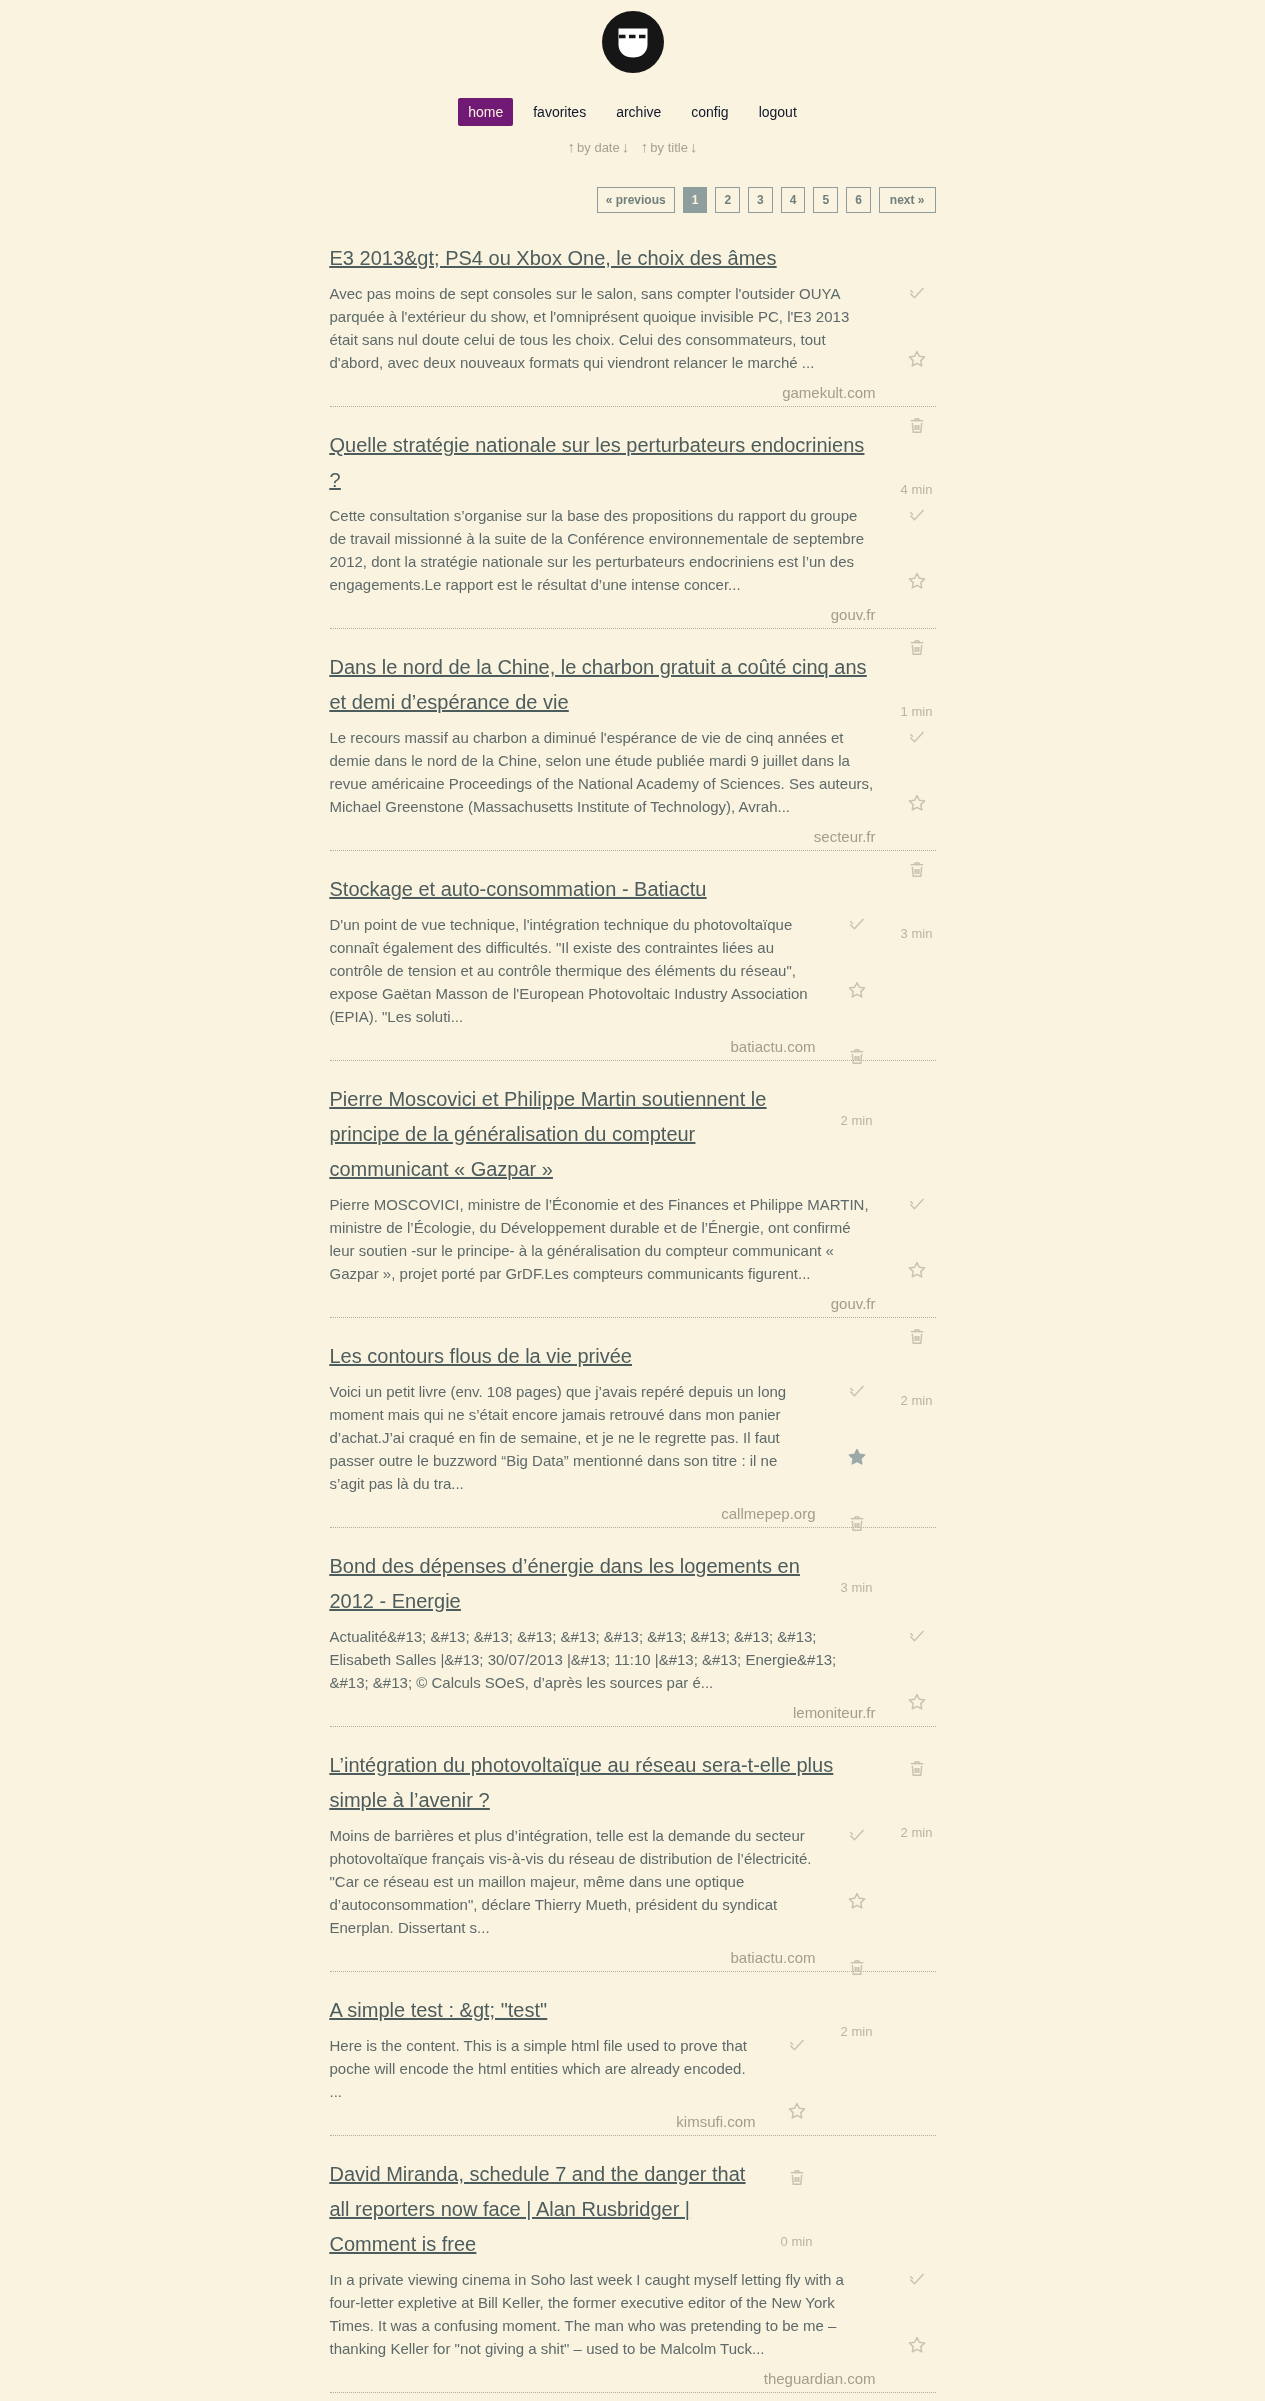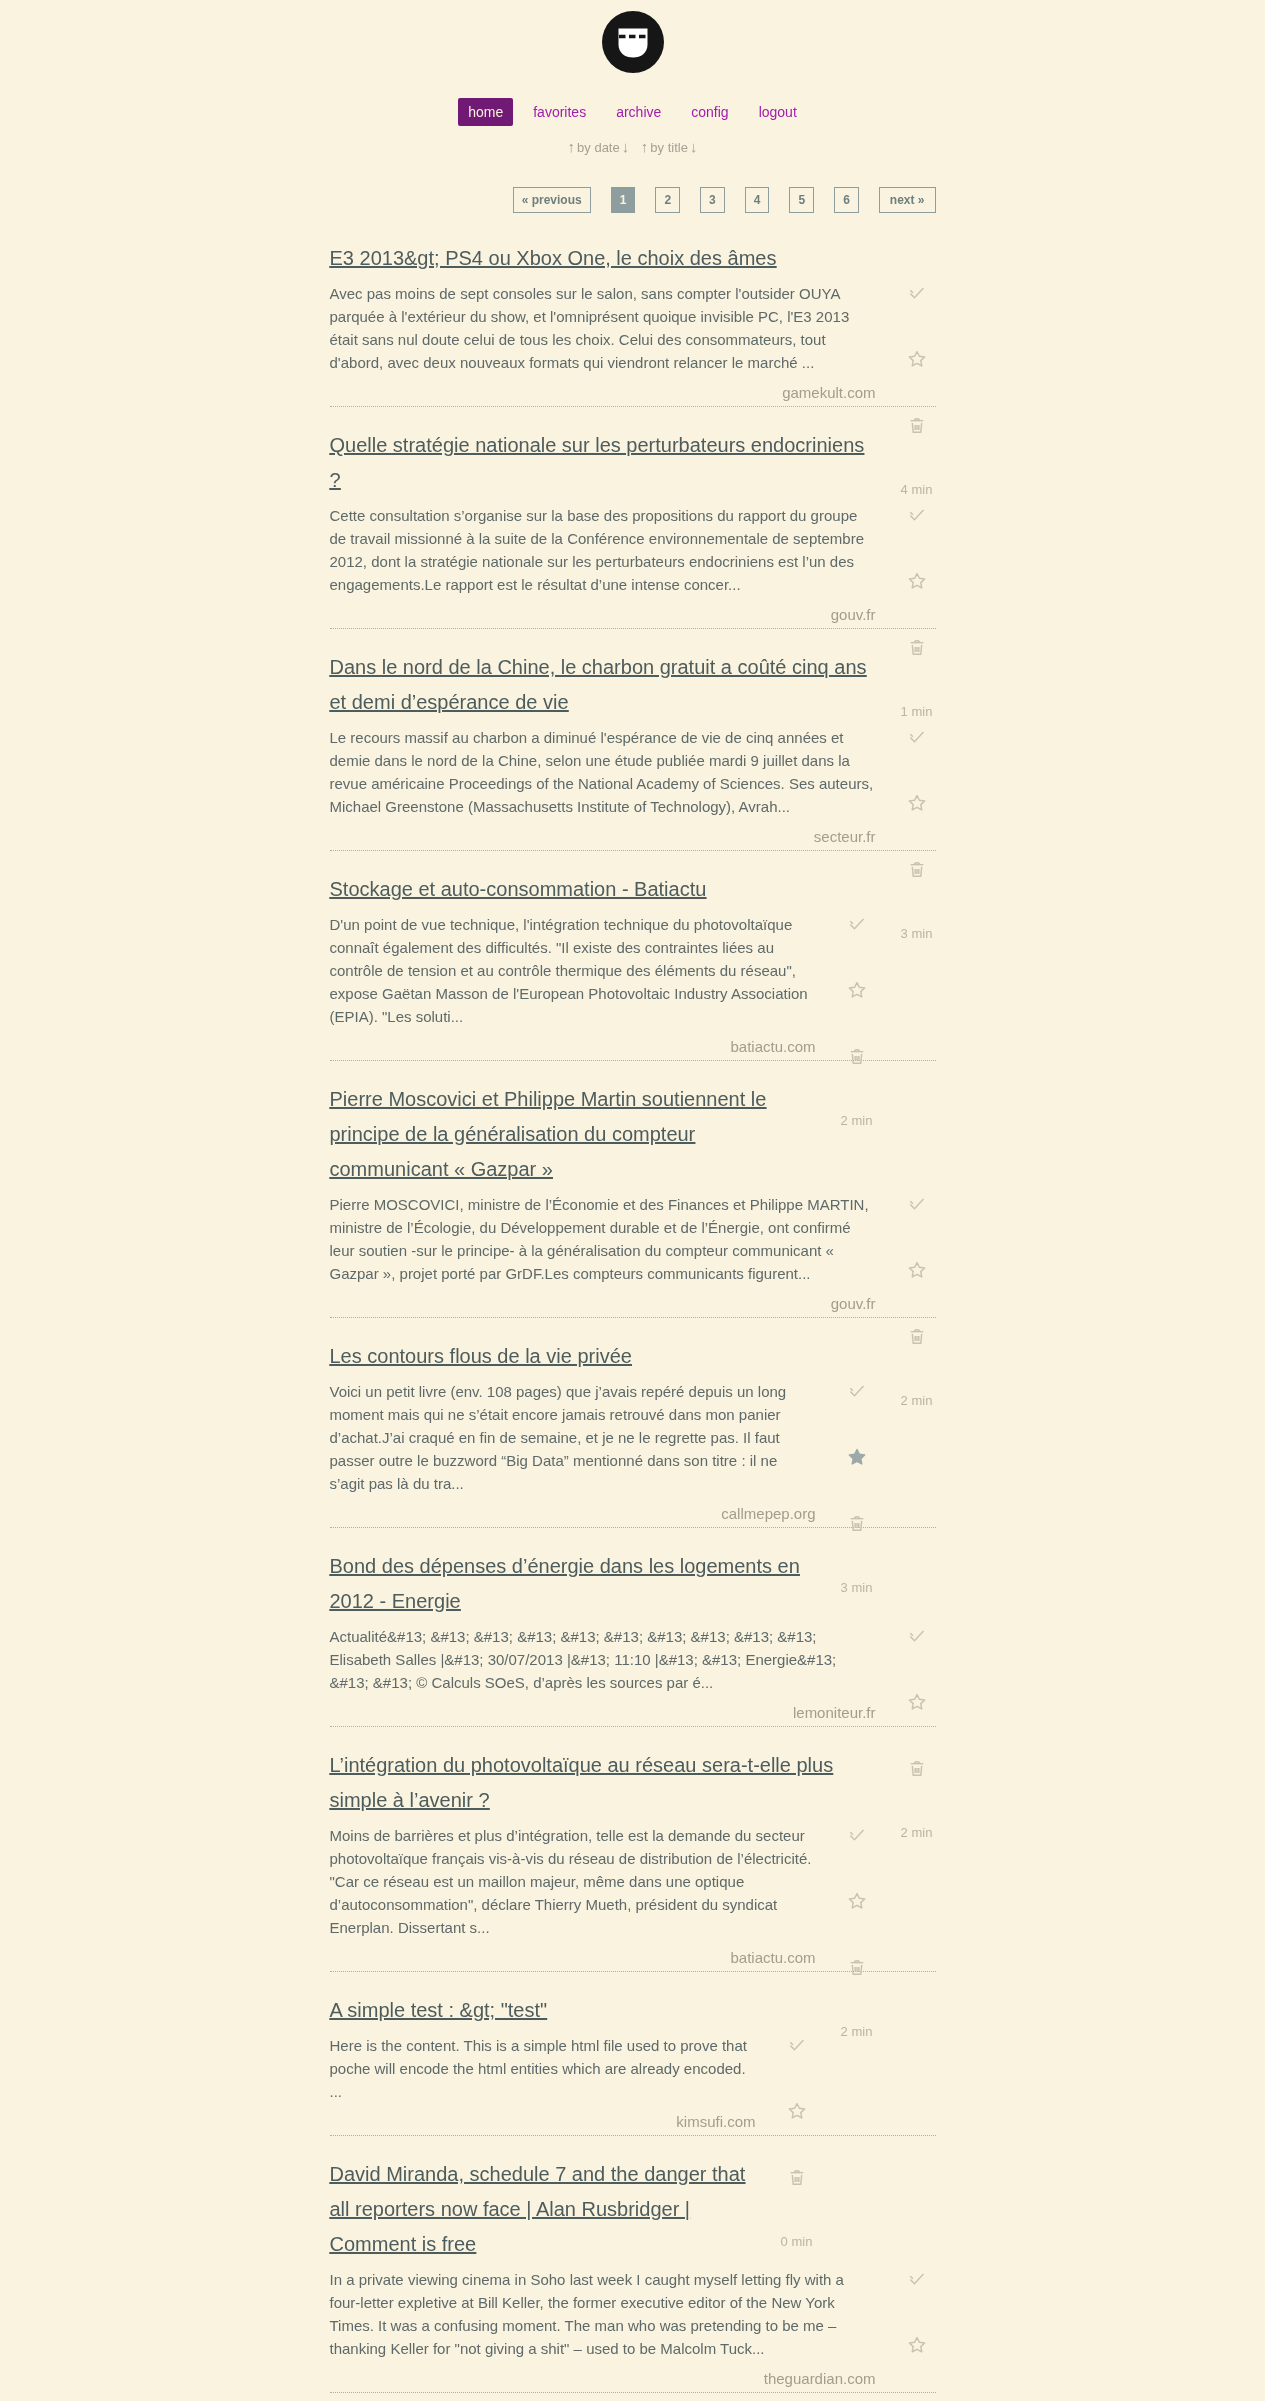--- a/index.html
+++ b/index.html
@@ -12,37 +12,37 @@
   #main { width: 606px; margin: 0 auto; padding-bottom: 14px; }
 
   
   header { text-align: center; padding-top: 10px; }
   .logo { display: inline-block; width: 64px; height: 64px; }
 
   
   nav { text-align: center; margin-top: 20px; }
   nav a {
     display: inline-block;
-    color: #a21caf; text-decoration: none;
+    color: #0f172a; text-decoration: none;
     font-size: 14px; padding: 6px 10px; margin: 0 5px;
   }
   nav a.current { background: #701a75; color: #f8f2de; border-radius: 2px; }
 
   
   .sort { text-align: center; margin-top: 12px; font-size: 13px; color: #a7a194; }
   .sort a { color: #a7a194; text-decoration: none; font-size: 15px; }
   .sort .lbl { margin: 0 2px; }
   .sort .grp { margin: 0 4px; }
 
   
   .pagination { text-align: right; margin-top: 32px; font-size: 12px; font-weight: bold; }
   .pagination a, .pagination span.box {
     display: inline-block; text-decoration: none;
     border: 1px solid #8e9d9d; color: #6f7f7e;
-    padding: 5px 8px; margin-left: 20px; min-width: 24px; text-align: center;
+    padding: 5px 8px; margin-left: 8px; min-width: 24px; text-align: center;
   }
   .pagination .prev { border-color: #eae3cc; color: #ddd5ba; padding: 5px 10px; }
   .pagination .next { padding: 5px 10px; }
   .pagination .current { background: #8e9d9d; color: #faf3df; border-color: #8e9d9d; }
 
   
   #content { margin-top: 28px; }
   .entry { border-bottom: 1px dotted #b5ae9c; padding-bottom: 5px; margin-bottom: 21px; }
   .entry h2 { margin: 0 0 6px 0; font-size: 20px; font-weight: normal; line-height: 35px; text-decoration: underline; }
   .entry h2 a { color: #4d5c5c; text-decoration: underline; }

